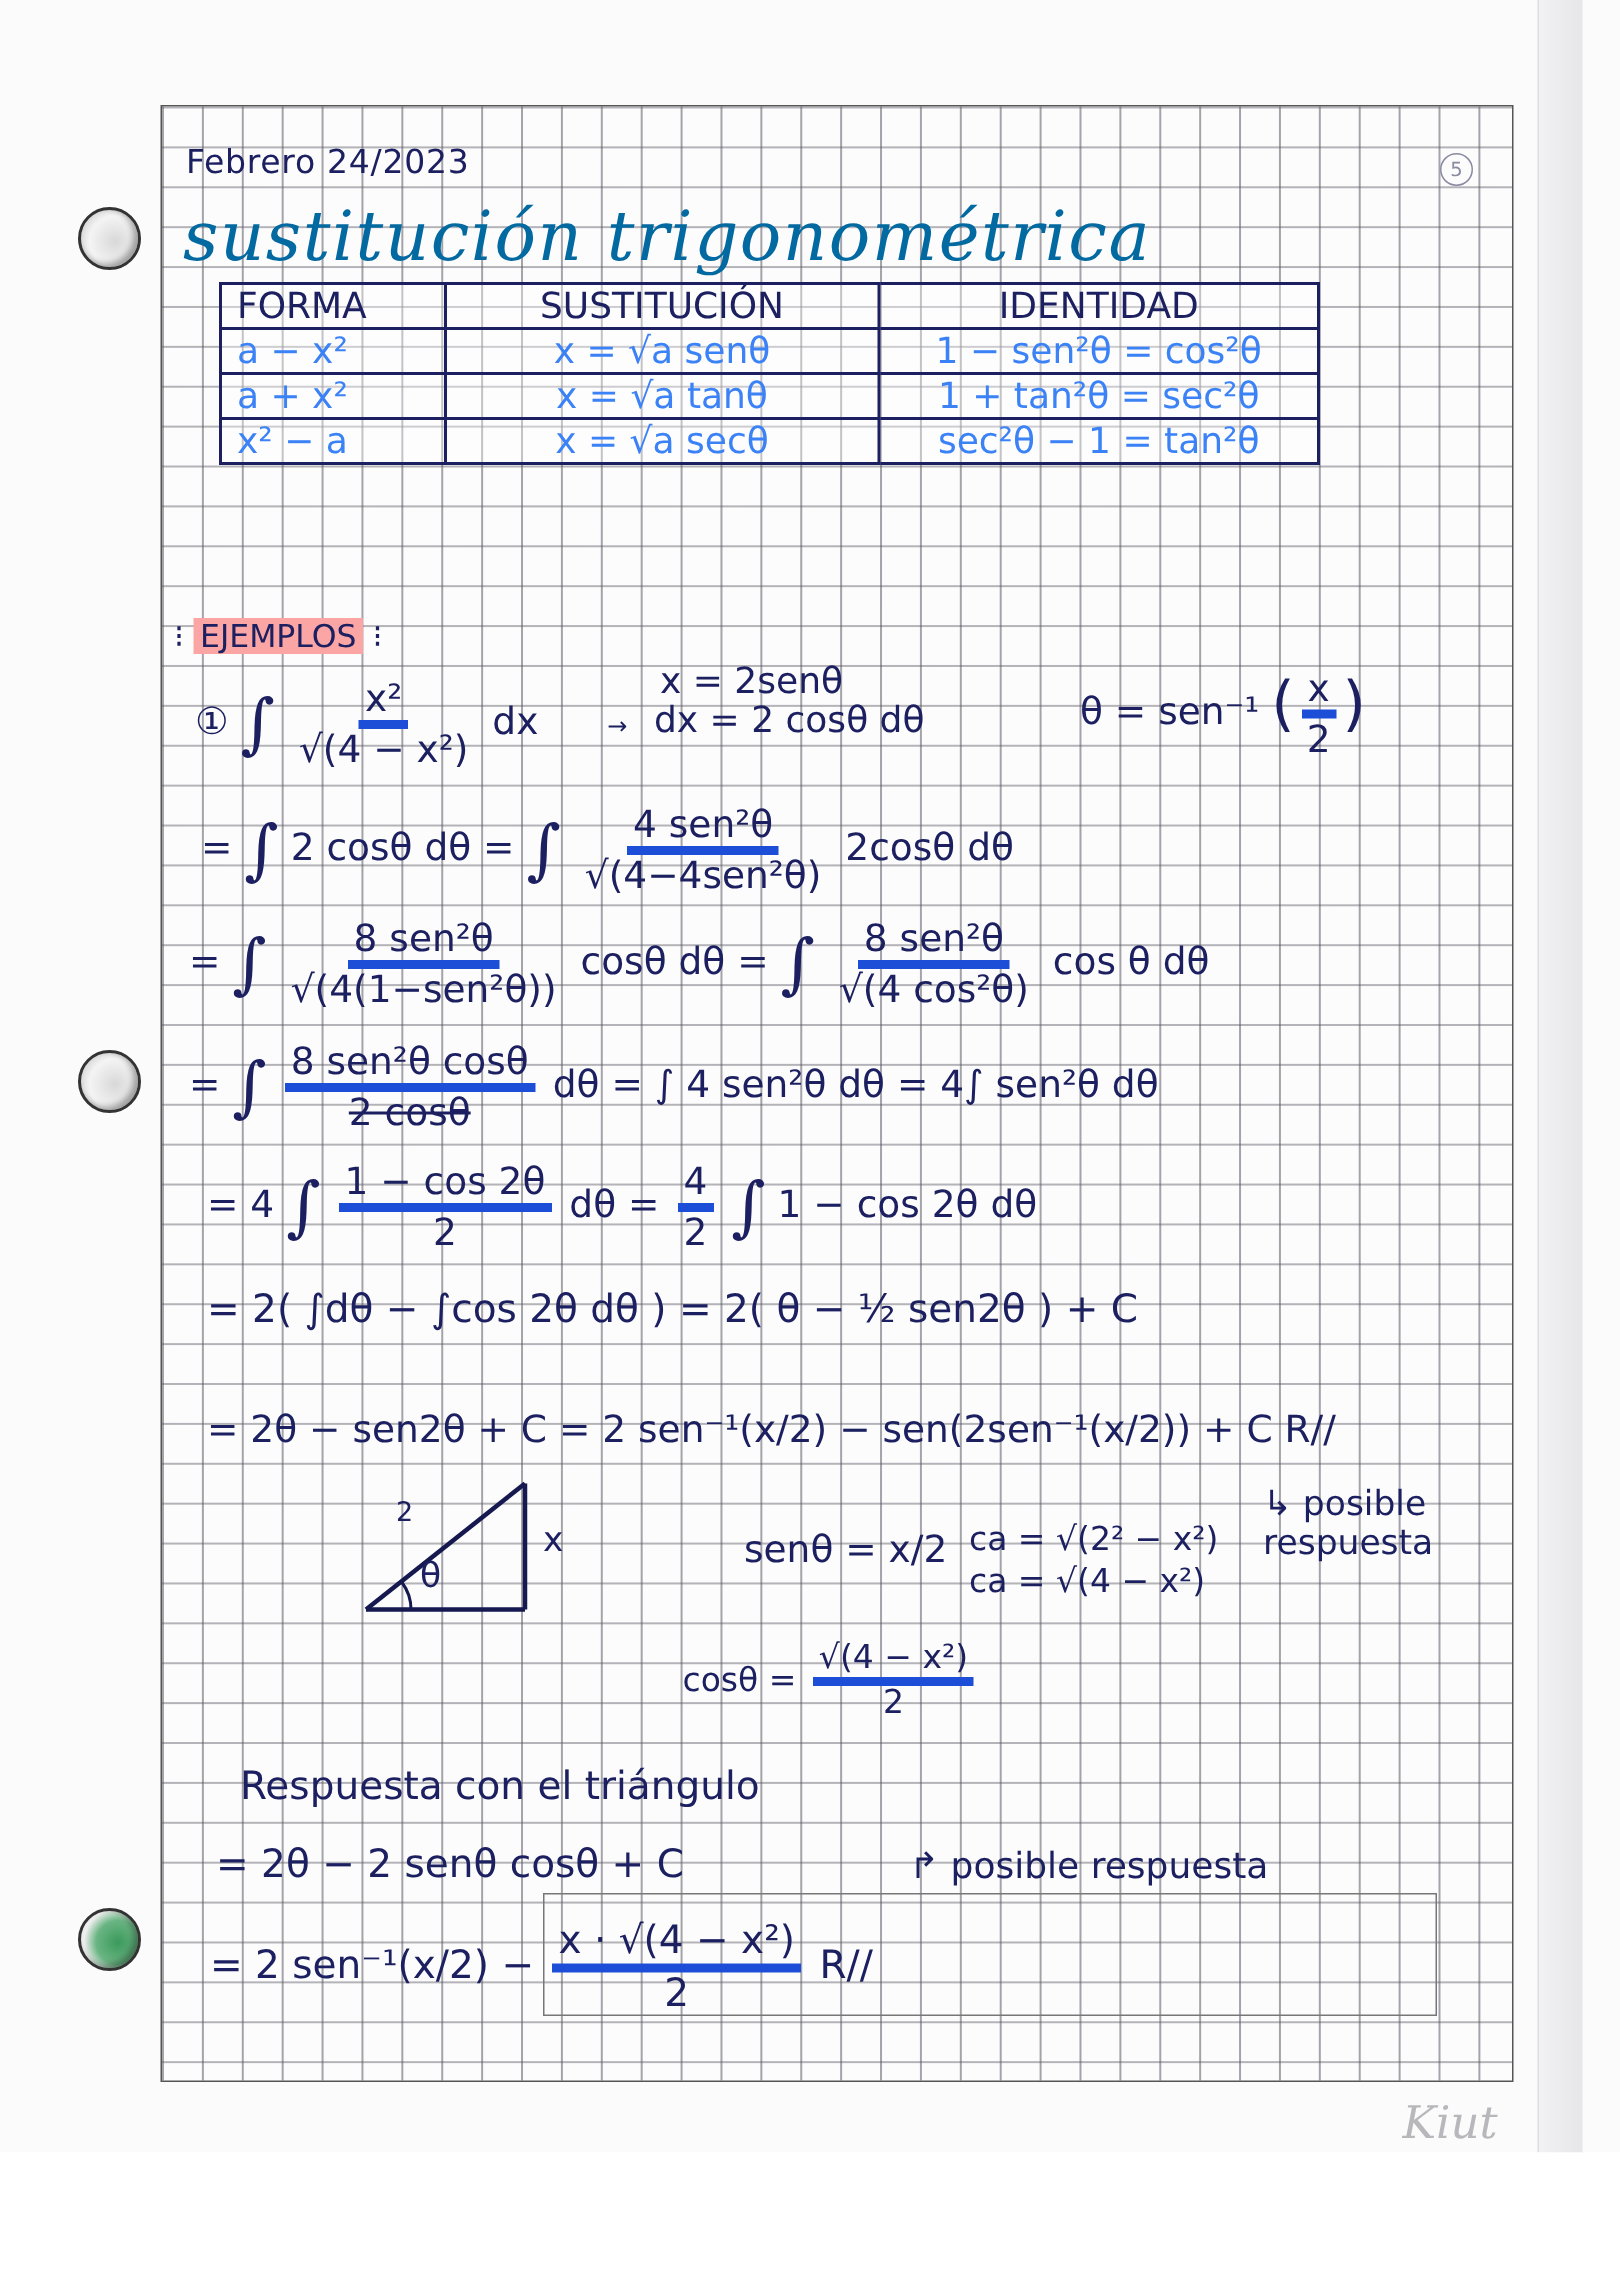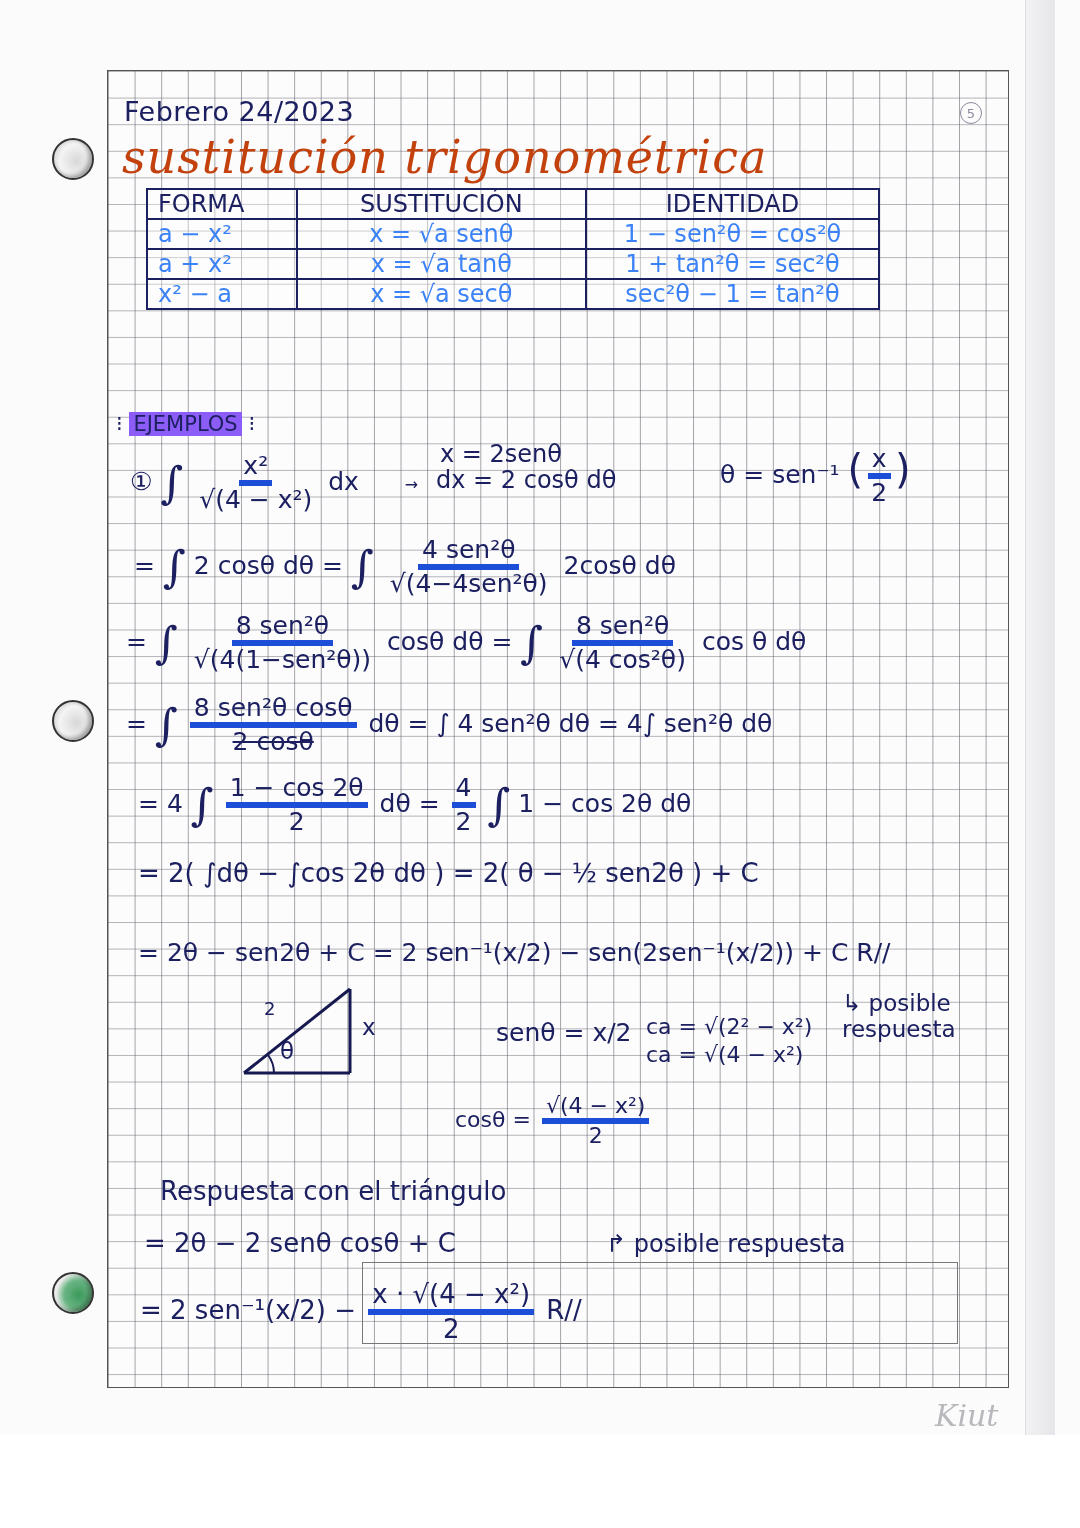--- a/index.html
+++ b/index.html
@@ -26,22 +26,22 @@
   }
   .hole {
     position: absolute; width: 42px; height: 42px; border-radius: 50%;
     border: 2px solid #333;
     background: radial-gradient(circle at 60% 55%, #d8d8d8 0%, #f4f4f4 55%, #bbb 100%);
     box-shadow: inset -3px -2px 4px rgba(0,0,0,0.35);
   }
   .hole.green { background: radial-gradient(circle at 65% 55%, #3b9a5c 0%, #6ab583 45%, #eee 70%); }
 
   .hw { position: absolute; color: #1c2060; font-family: "DejaVu Sans", sans-serif; white-space: nowrap; }
-  .date { left: 124px; top: 96px; font-size: 27px; letter-spacing: 0.5px; }
-  .title { left: 122px; top: 130px; font-size: 46px; font-family: "DejaVu Serif", serif; font-style: italic; color: #c2410c; letter-spacing: 1px; }
+  .date { left: 124px; top: 96px; font-size: 22px; letter-spacing: 0.5px; }
+  .title { left: 122px; top: 130px; font-size: 46px; font-family: "DejaVu Serif", serif; font-style: italic; color: #0369a1; letter-spacing: 1px; }
   .page-num {
     position: absolute; left: 960px; top: 102px; width: 22px; height: 22px;
     border: 1.5px solid #8a8aa0; border-radius: 50%; font-size: 13px; color: #8a8aa0;
     display: flex; align-items: center; justify-content: center;
   }
 
   table.ref {
     position: absolute; left: 146px; top: 188px; width: 734px;
     border-collapse: collapse; background: rgba(255,255,255,0.35);
   }
@@ -51,21 +51,21 @@
   }
   table.ref th { color: #1c2060; text-align: center; }
   table.ref th:first-child { text-align: left; }
   table.ref td { color: #3b82f6; text-align: center; }
   table.ref td:first-child { text-align: left; }
   table.ref col.c1 { width: 150px; } table.ref col.c2 { width: 290px; } table.ref col.c3 { width: 294px; }
 
   .examples-badge {
     position: absolute; left: 116px; top: 412px; font-size: 21px; color: #1c2060;
   }
-  .examples-badge .hl { background: #8b5cf6; padding: 0 4px; }
+  .examples-badge .hl { background: #fca5a5; padding: 0 4px; }
 
   .line { position: absolute; font-size: 25px; color: #1c2060; white-space: nowrap; font-family: "DejaVu Sans", sans-serif; }
   .frac { display: inline-flex; flex-direction: column; align-items: center; vertical-align: middle; margin: 0 4px; }
   .frac .num { border-bottom: 6px solid #1d4ed8; padding: 0 4px; line-height: 1.1; }
   .frac .den { line-height: 1.1; padding: 0 4px; }
   .int { font-size: 44px; font-family: "DejaVu Serif", serif; vertical-align: middle; }
 
   .triangle { position: absolute; left: 240px; top: 985px; }
   .note { position: absolute; font-size: 23px; color: #1c2060; white-space: nowrap; }
 

